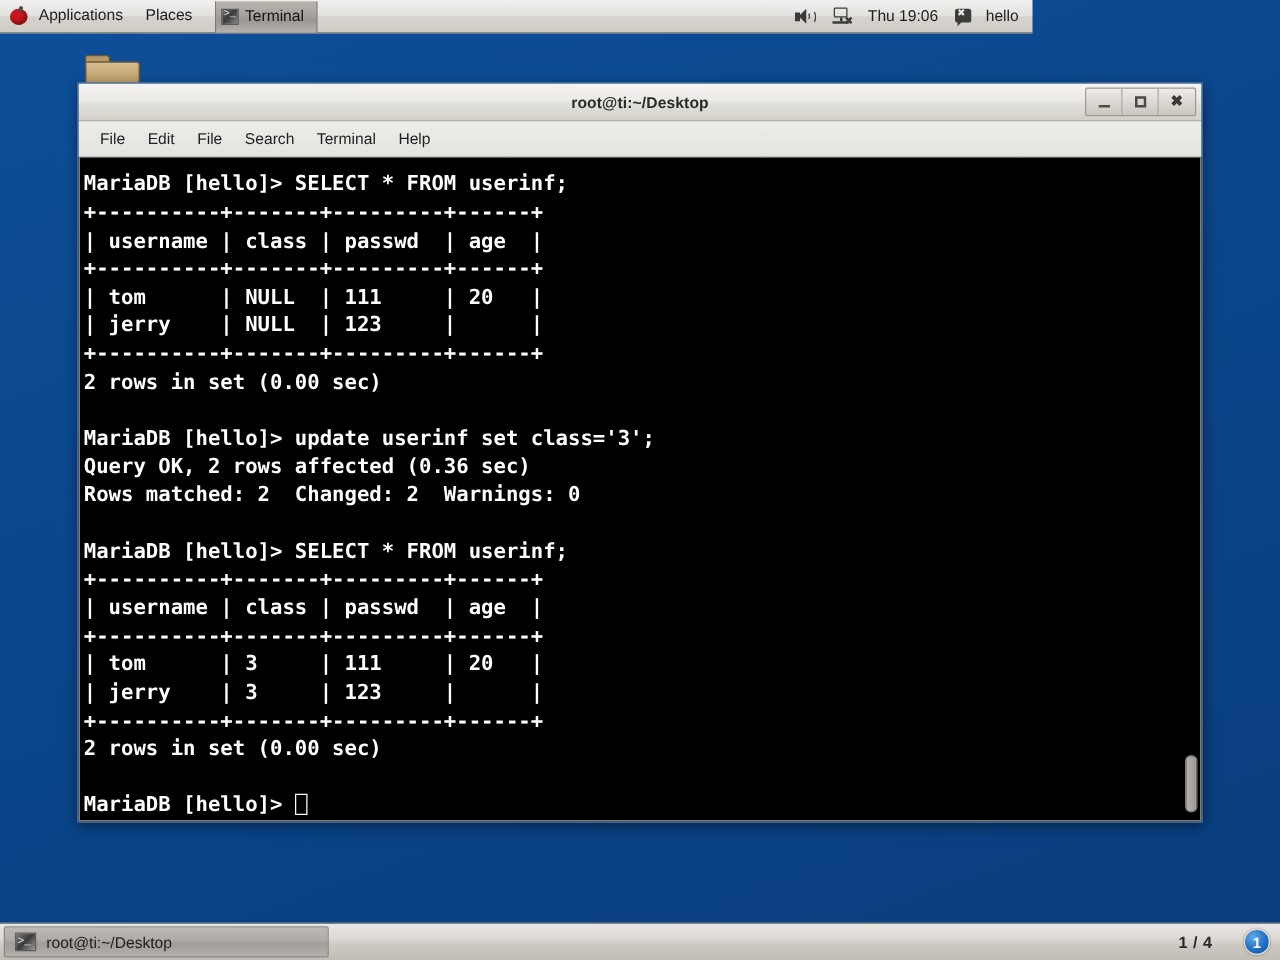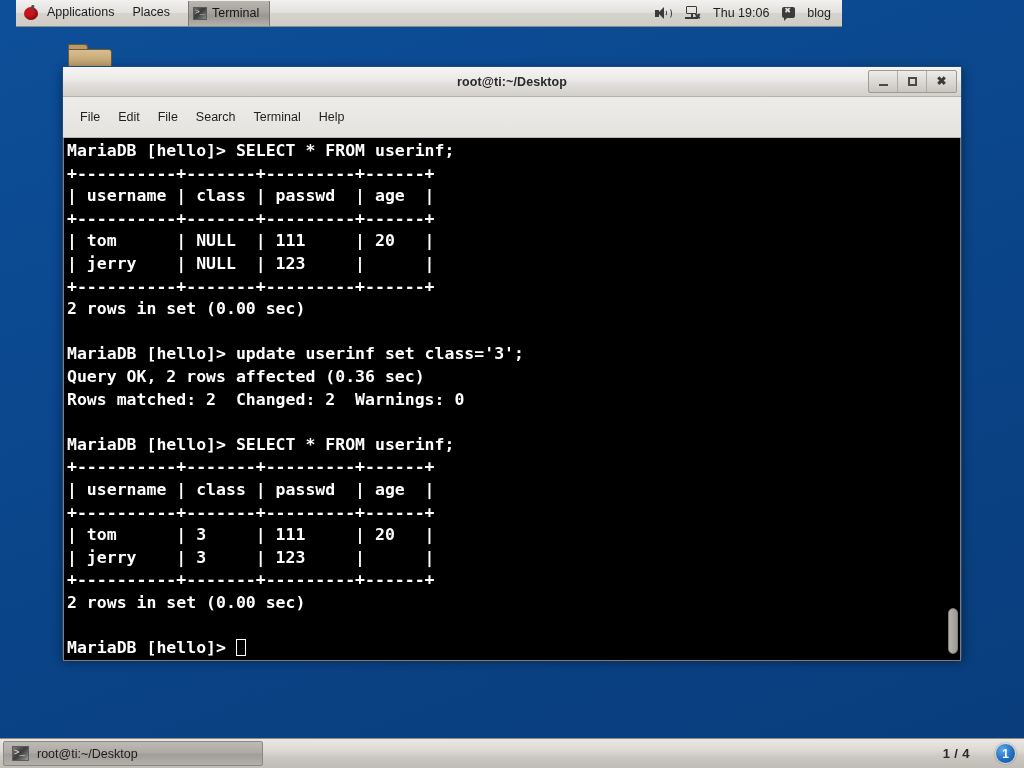--- a/index.html
+++ b/index.html
@@ -11,21 +11,21 @@
 
   
   #desktop {
     position:absolute; left:0; top:0; width:1024px; height:768px;
     background:#0b4b93;
     background-image: linear-gradient(160deg,#0d4f99 0%, #0a4488 55%, #093d7c 100%);
   }
 
   
   #top-panel {
-    position:absolute; left:16px; top:0; width:826px; height:27px;
+    position:absolute; left:0; top:0; width:826px; height:27px;
     background:linear-gradient(180deg,#f2f1f0 0%,#e3e1de 48%,#d6d3ce 52%,#cfccc6 100%);
     border-bottom:1px solid #8e8b85;
     display:flex; align-items:center;
     font-size:12.5px; color:#1d1d1d;
   }
   .panel-logo {
     width:15px; height:15px; margin-left:8px; margin-right:6px;
     position:relative; flex:0 0 auto;
   }
   .panel-logo .ball {
@@ -160,21 +160,21 @@
   .wc {
     width:29px; height:100%; display:flex; align-items:center; justify-content:center;
     border-right:1px solid #aeaba6; color:#3a3a3a; font-size:11px;
   }
   .wc:last-child { border-right:none; }
   .wc .minus { width:9px; height:2px; background:#4a4a4a; margin-top:6px; }
   .wc .sqr { width:9px; height:9px; border:2px solid #4a4a4a; }
   .wc .xx { font-size:12px; font-weight:bold; font-family:"Liberation Serif",serif; }
 
   #menubar {
-    height:41px; flex:0 0 auto; display:flex; align-items:center;
+    height:29px; flex:0 0 auto; display:flex; align-items:center;
     padding-left:8px; gap:0px;
     background:linear-gradient(180deg,#eeece9 0%,#e5e3df 100%);
     border-bottom:1px solid #bab7b1;
   }
   .menu-item {
     font-size:12.5px; color:#1f1f1f; padding:3px 9px;
   }
 
   #term-area {
     flex:1 1 auto; display:flex; background:#000;
@@ -287,21 +287,21 @@
             <span class="x">✖</span>
         </span>
       </div>
       <div class="clock">Thu 19:06</div>
       <div class="tray-ico">
         <span class="usr">
             <span class="sq"></span>
             <span class="tail"></span>
           </span>
       </div>
-      <div class="user-name">blog</div>
+      <div class="user-name">hello</div>
     </div>
   </div>
 
   <div id="desk-folder">
     <div class="tab"></div>
       <div class="body"></div>
   </div>
 
   <div id="term-window">
 

